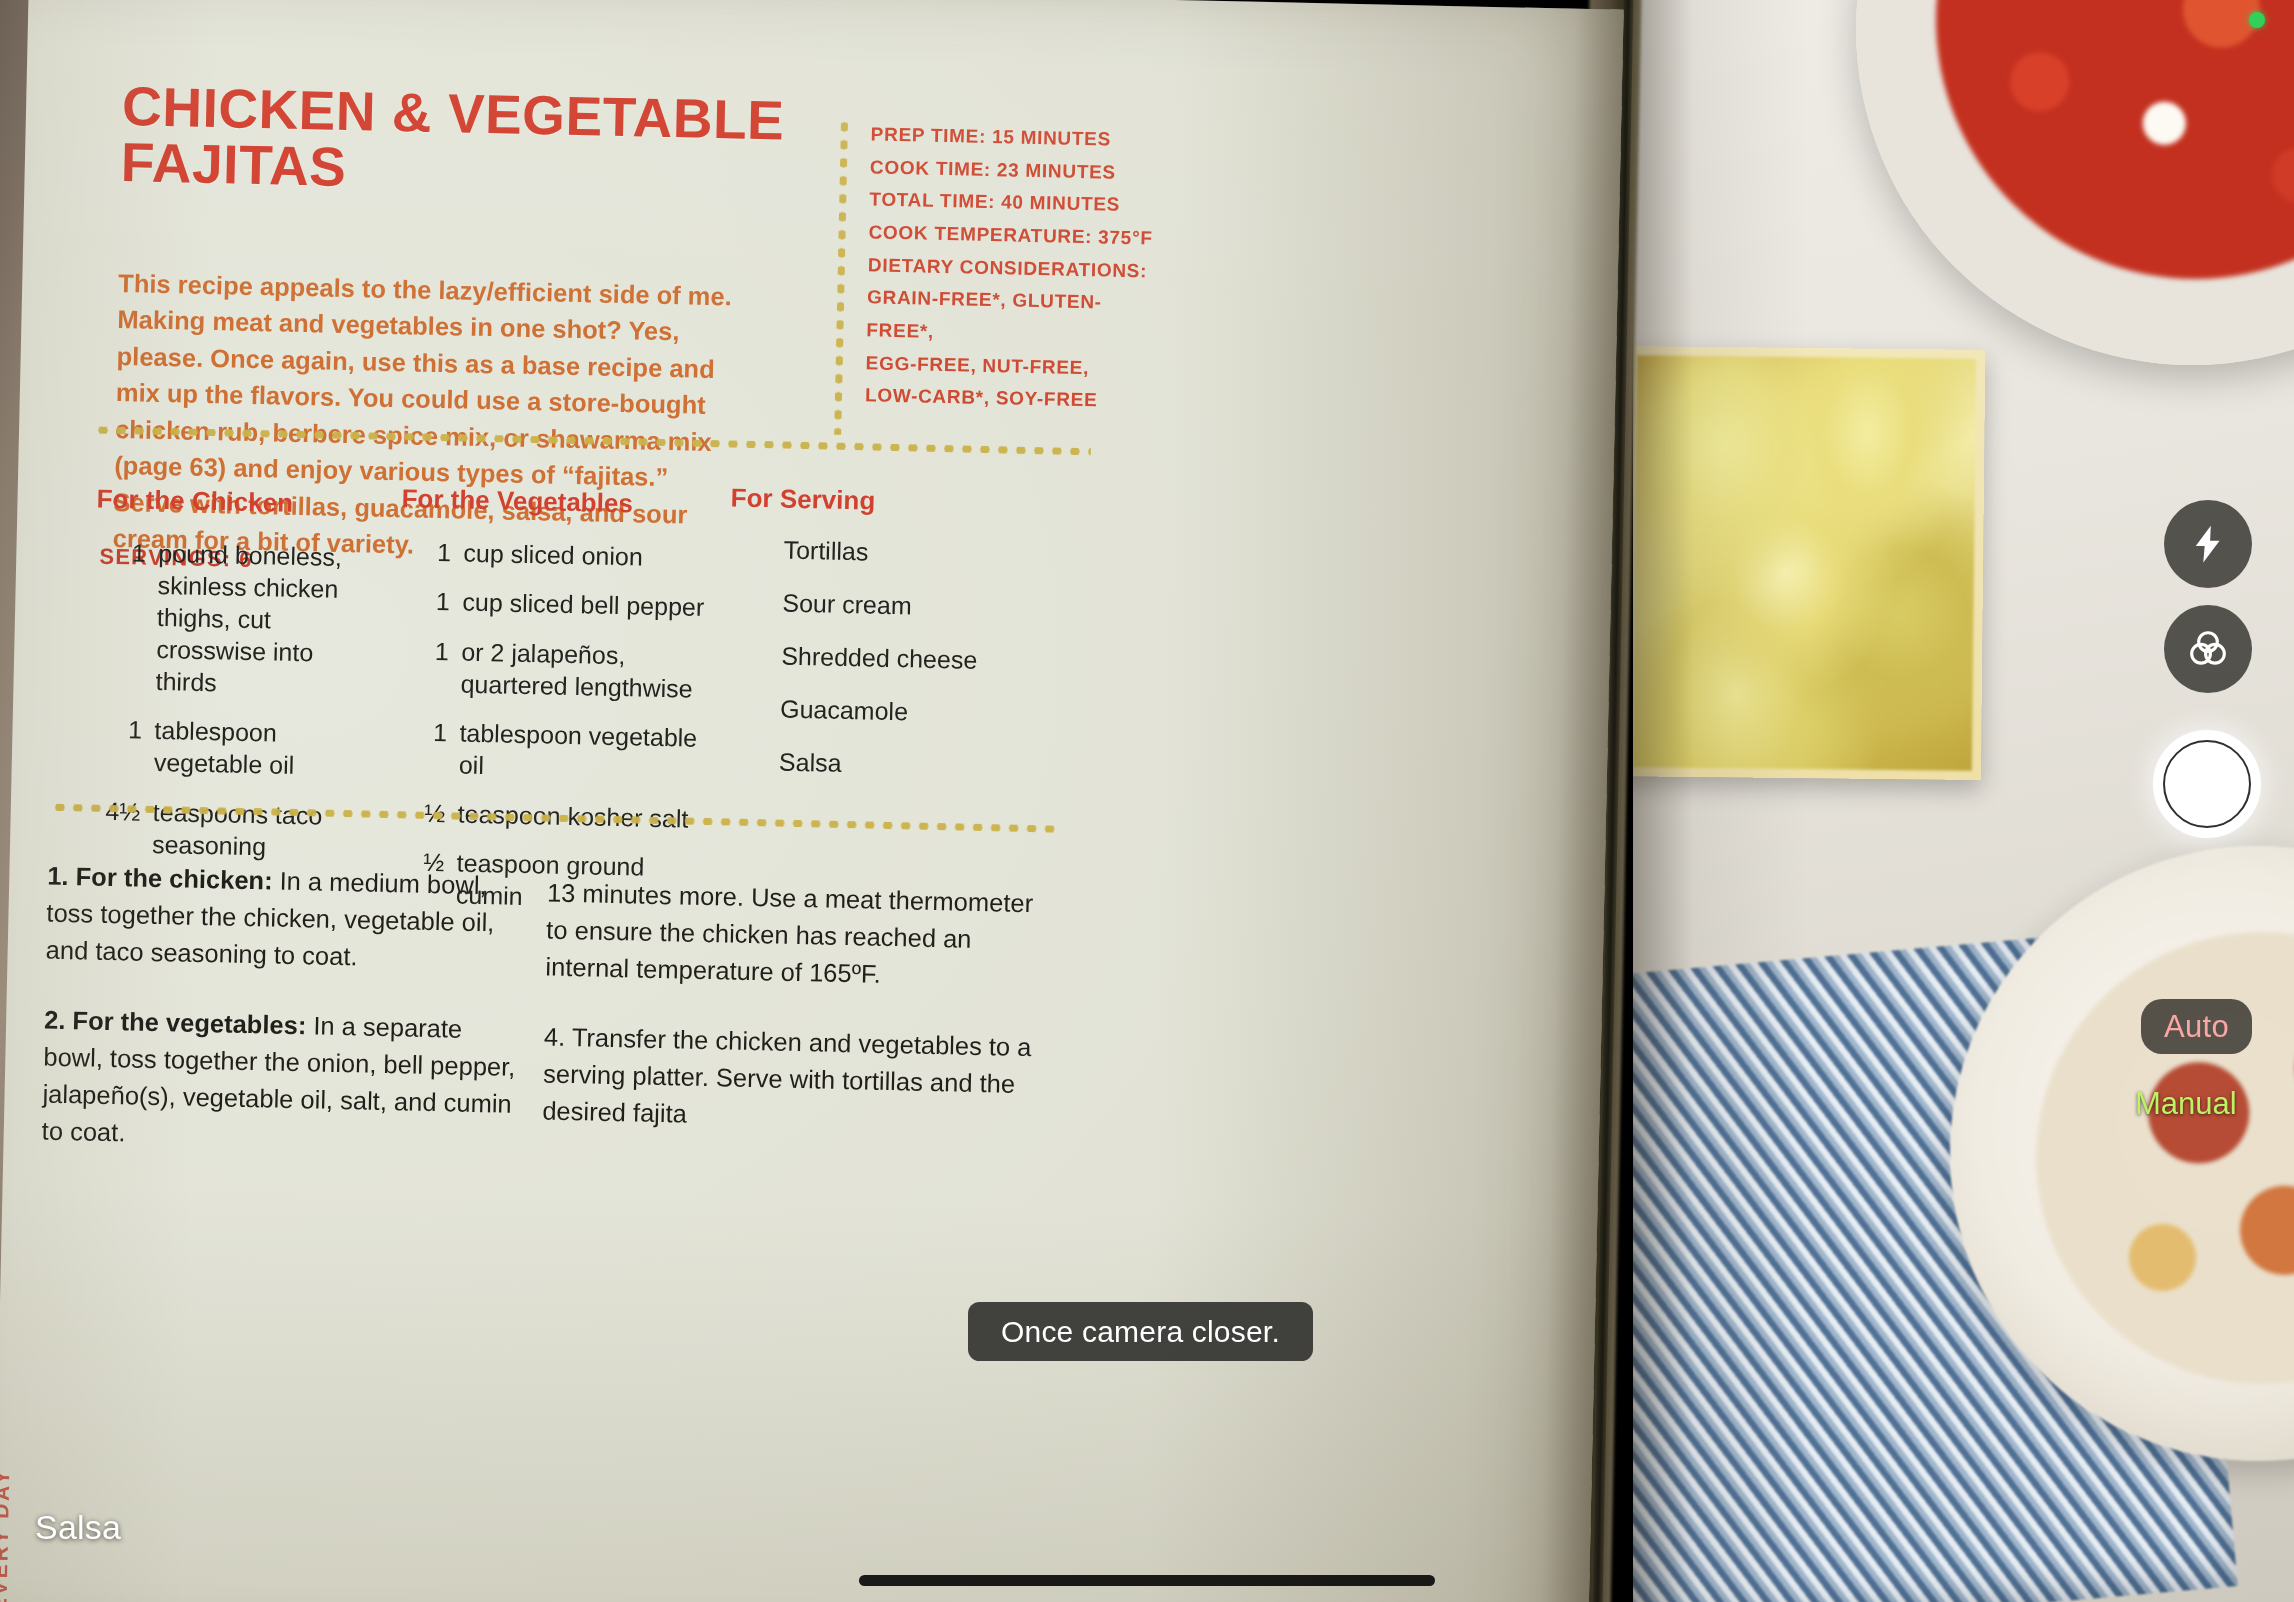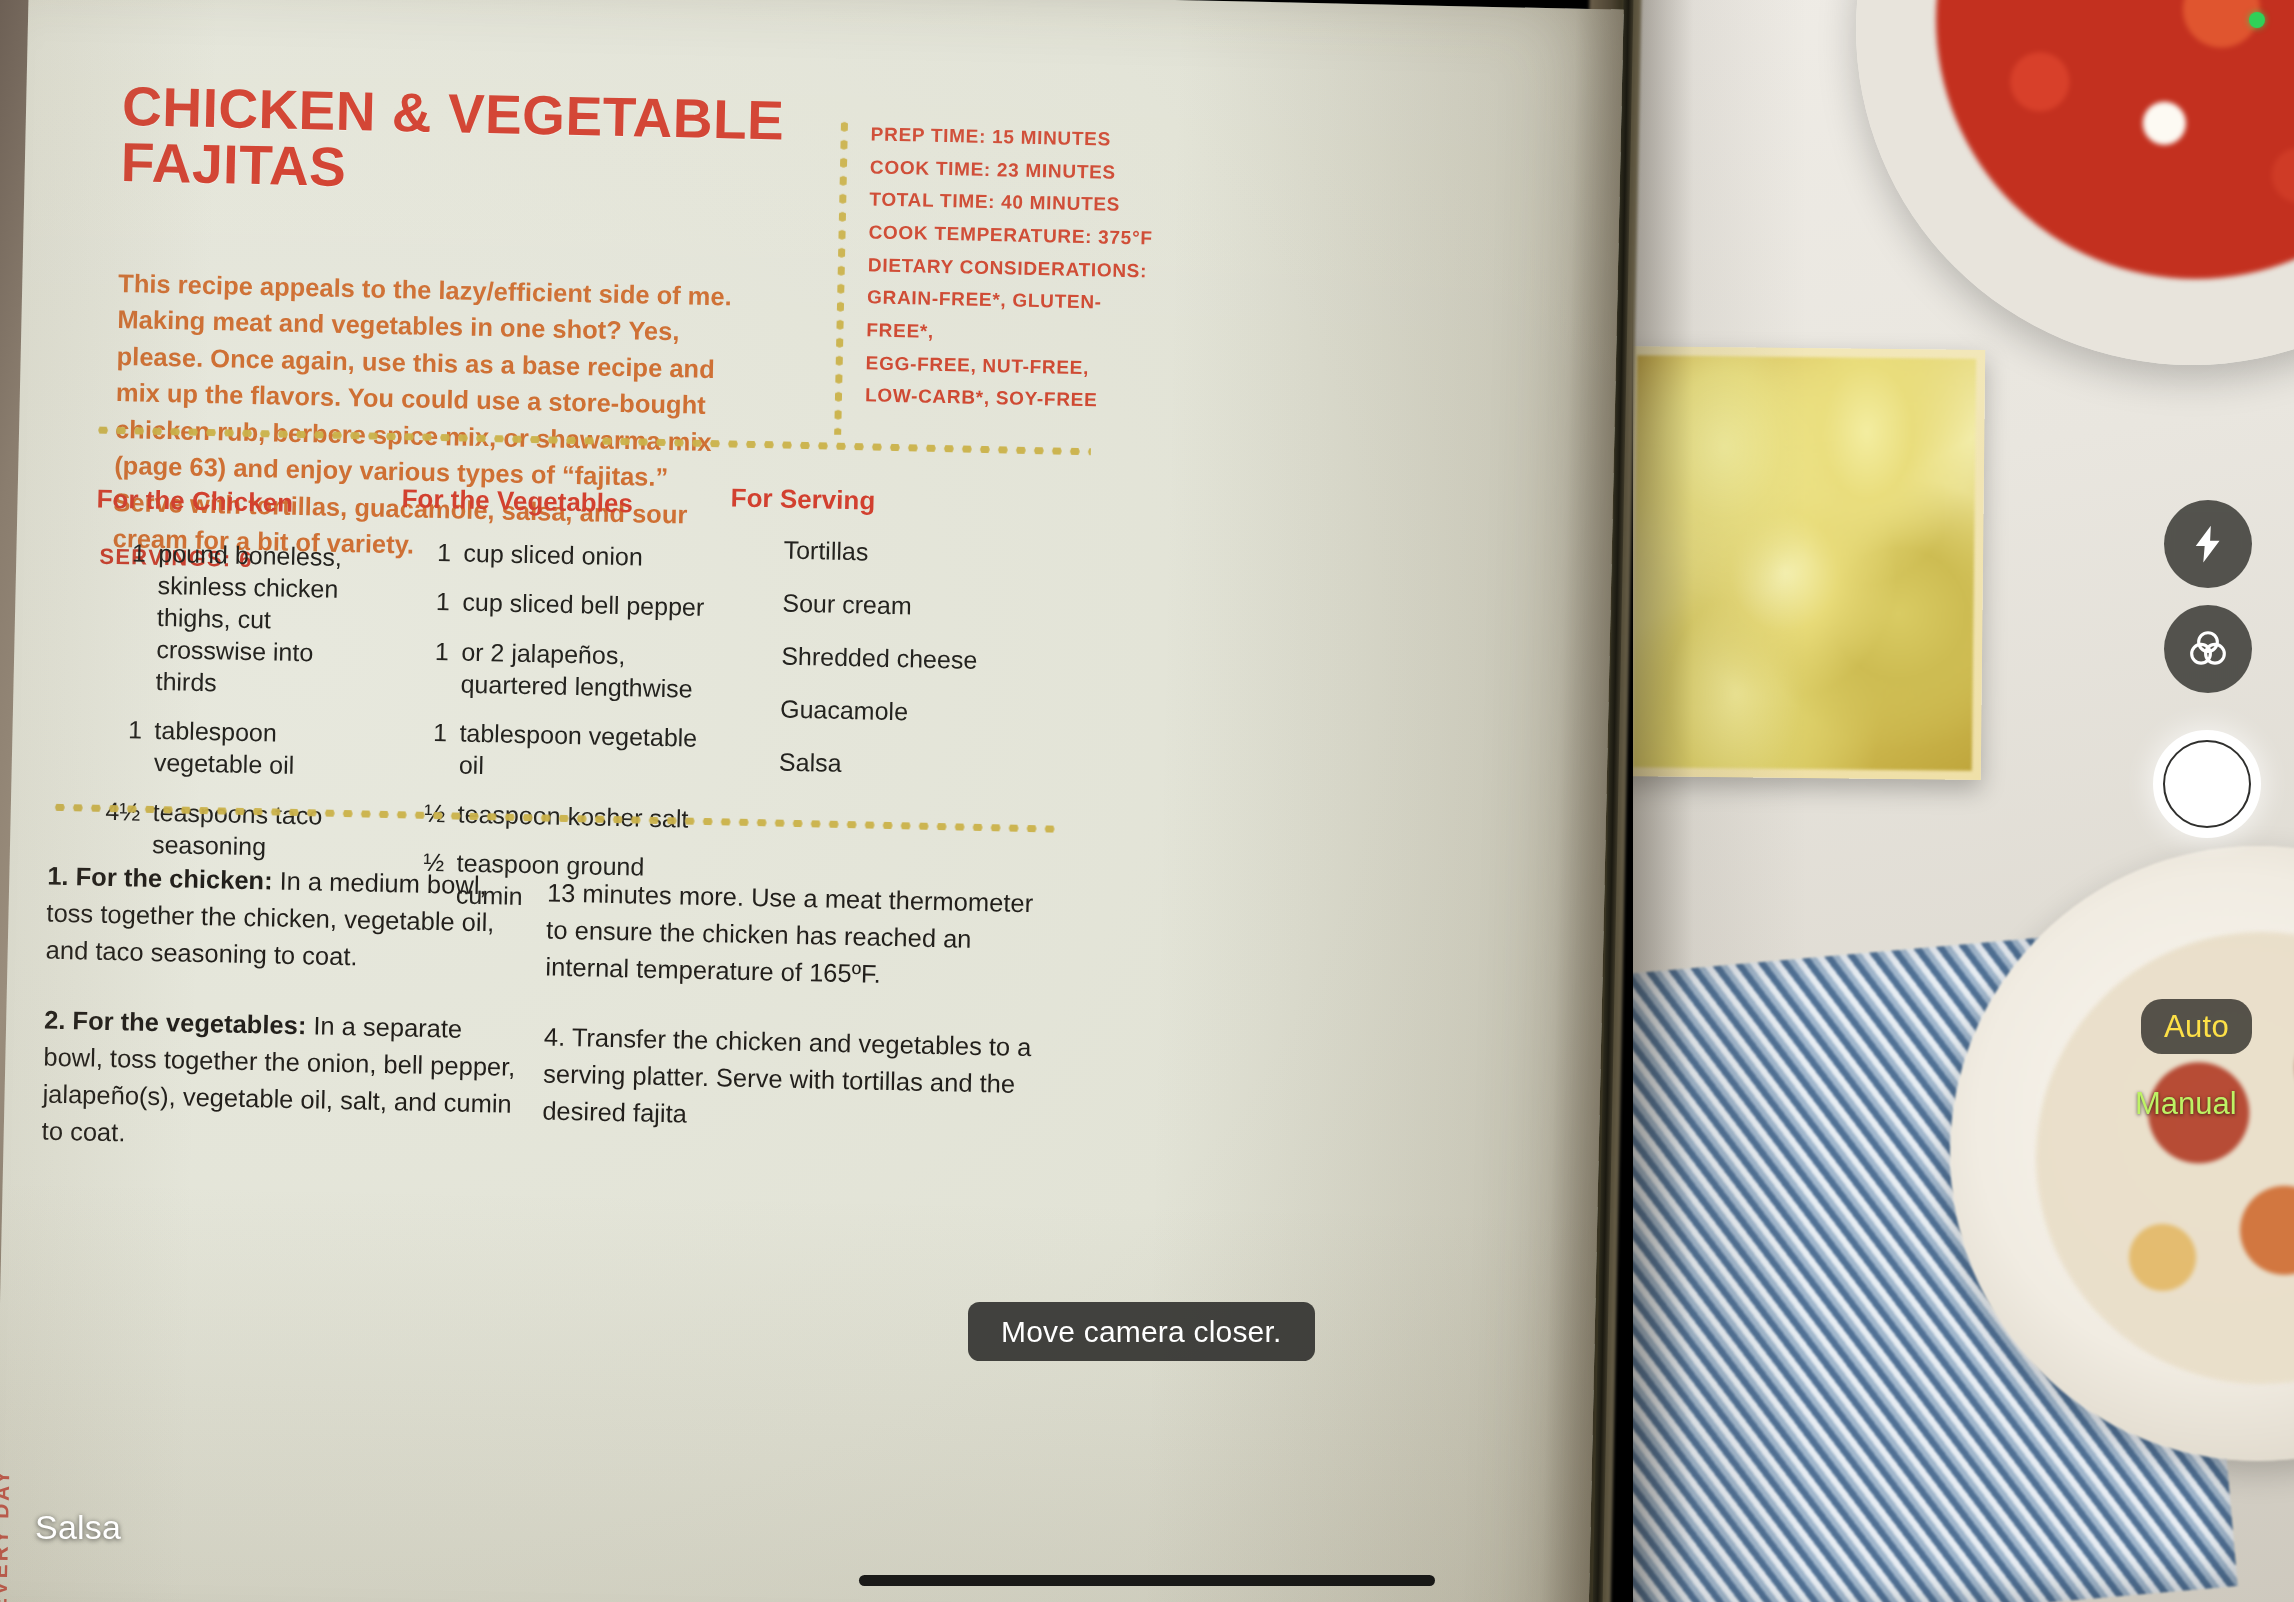--- a/index.html
+++ b/index.html
@@ -239,21 +239,21 @@
   }
   .shutter-inner {
     position:absolute; inset:4.8px; border-radius:50%;
     background:#fff; border:2.9px solid #2f2f2d;
   }
 
   .mode-auto {
     position:absolute; right:42px; top:999px;
     min-width:111px; padding:9.6px 23px; border-radius:21px;
     background:rgba(52,50,44,.82);
-    color:#fde047; font-size:31px; text-align:center; letter-spacing:0.3px;
+    color:#fca5a5; font-size:31px; text-align:center; letter-spacing:0.3px;
   }
   .mode-manual {
     position:absolute; right:42px; top:1076px;
     min-width:111px; padding:9.6px 15.4px;
     color:#bef264; font-size:31px; text-align:center;
     text-shadow:0 1px 3.8px rgba(0,0,0,.7);
   }
 
   .toast {
     position:absolute; left:968px; top:1302px;
@@ -412,20 +412,20 @@
     </svg>
   </div>
 
   <div class="shutter">
     <div class="shutter-inner"></div>
   </div>
 
   <div class="mode-auto">Auto</div>
   <div class="mode-manual">Manual</div>
 
-  <div class="toast">Move camera closer.</div>
+  <div class="toast">Once camera closer.</div>
 
   <div class="cancel-btn">Salsa</div>
 
   <div class="home-bar"></div>
 
 </div>
 
 
 </body></html>

